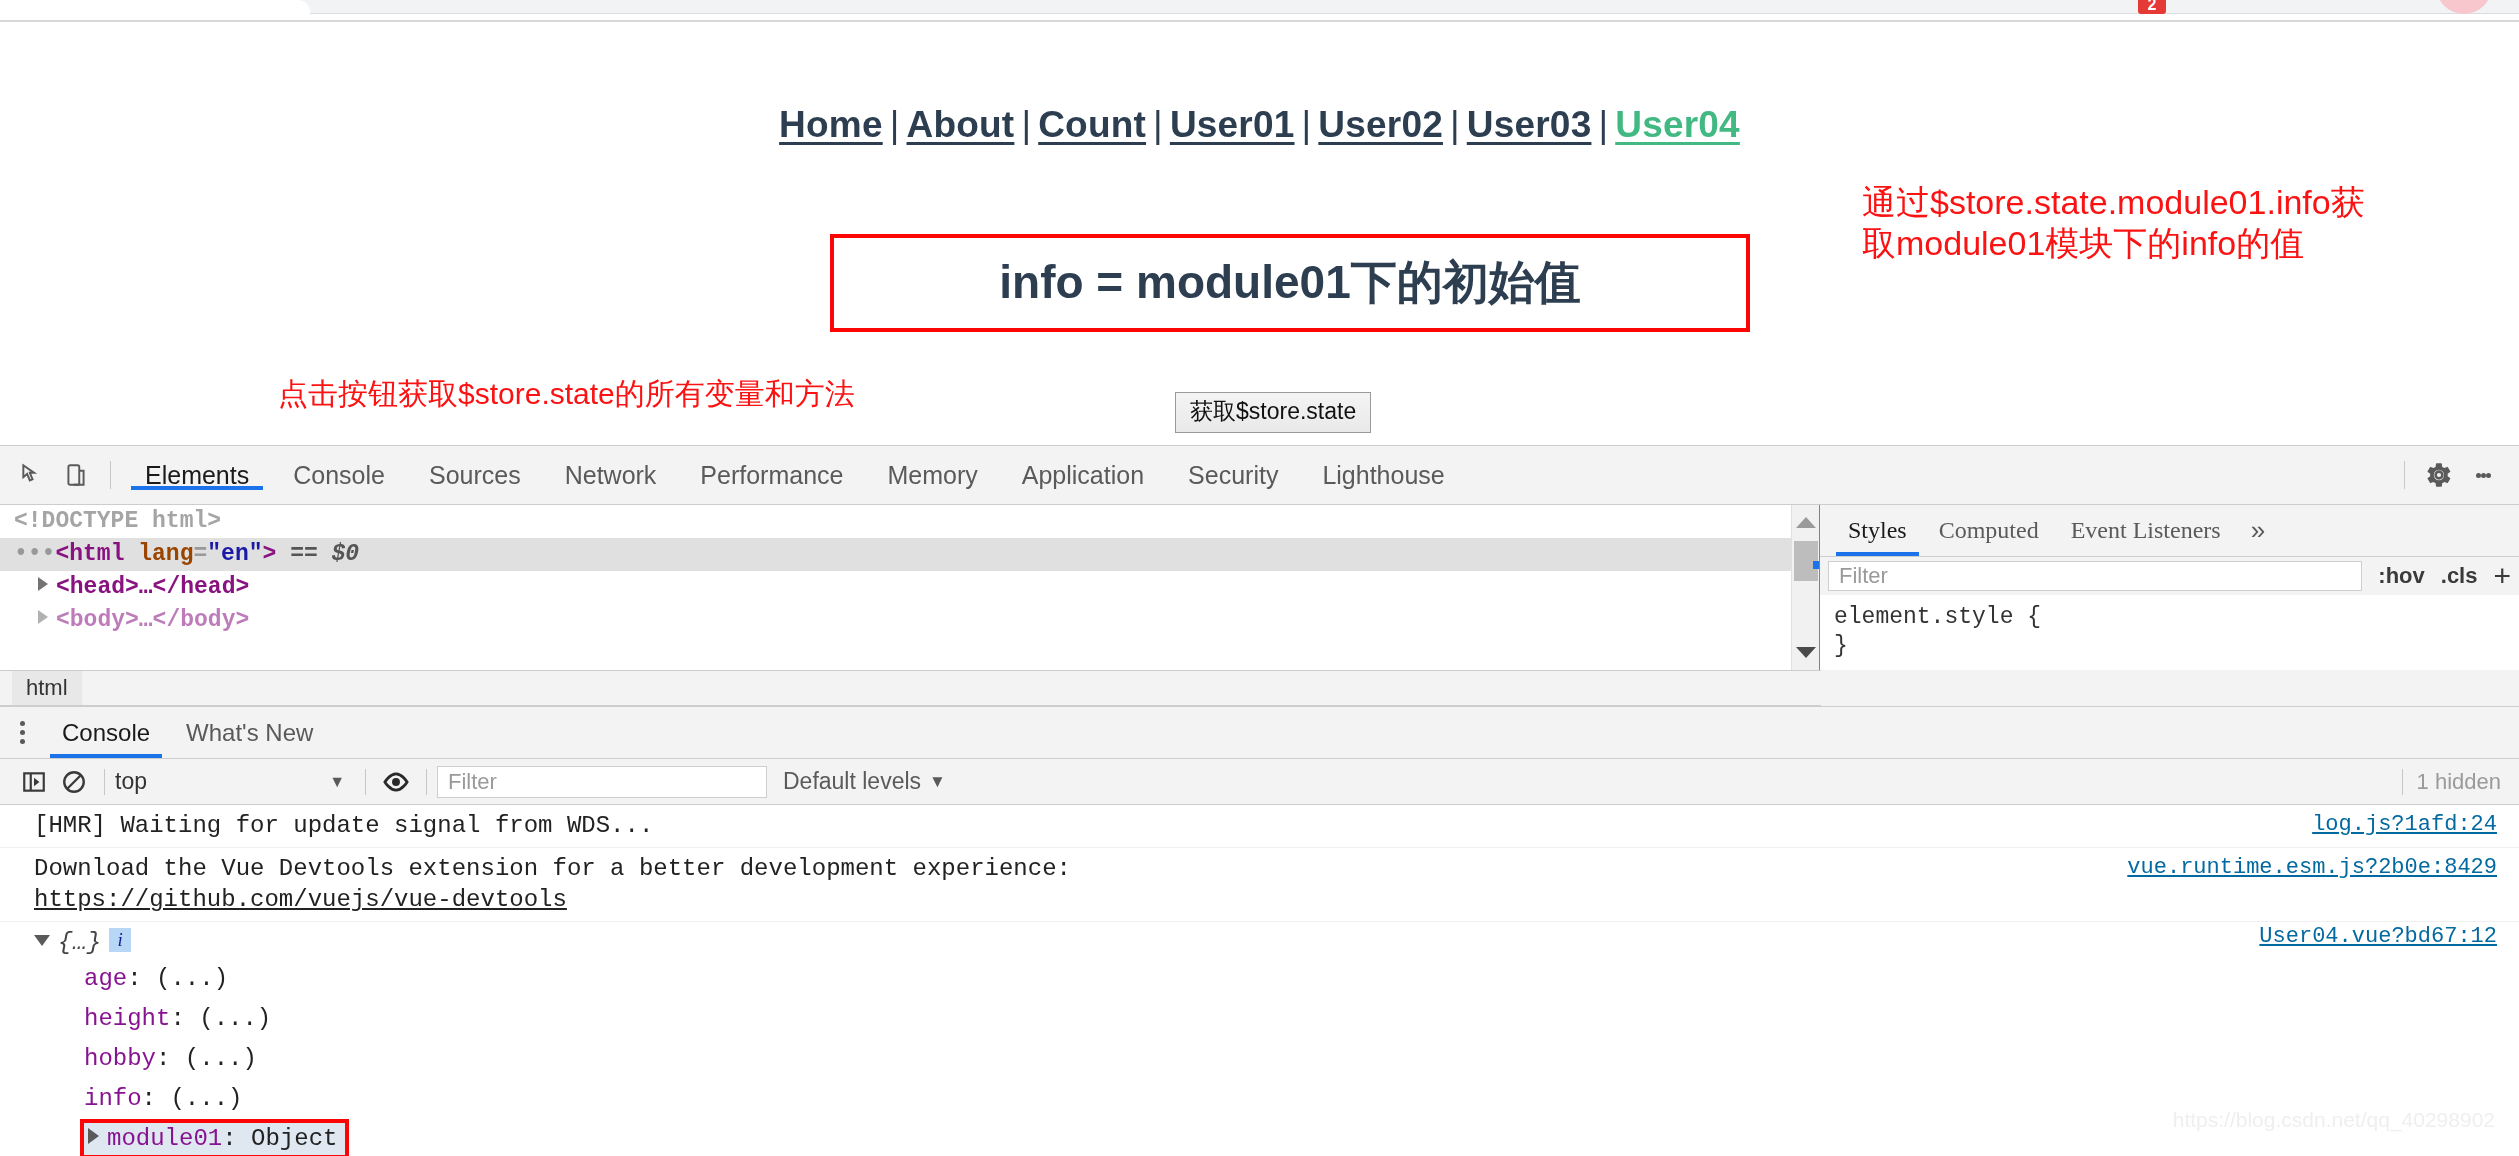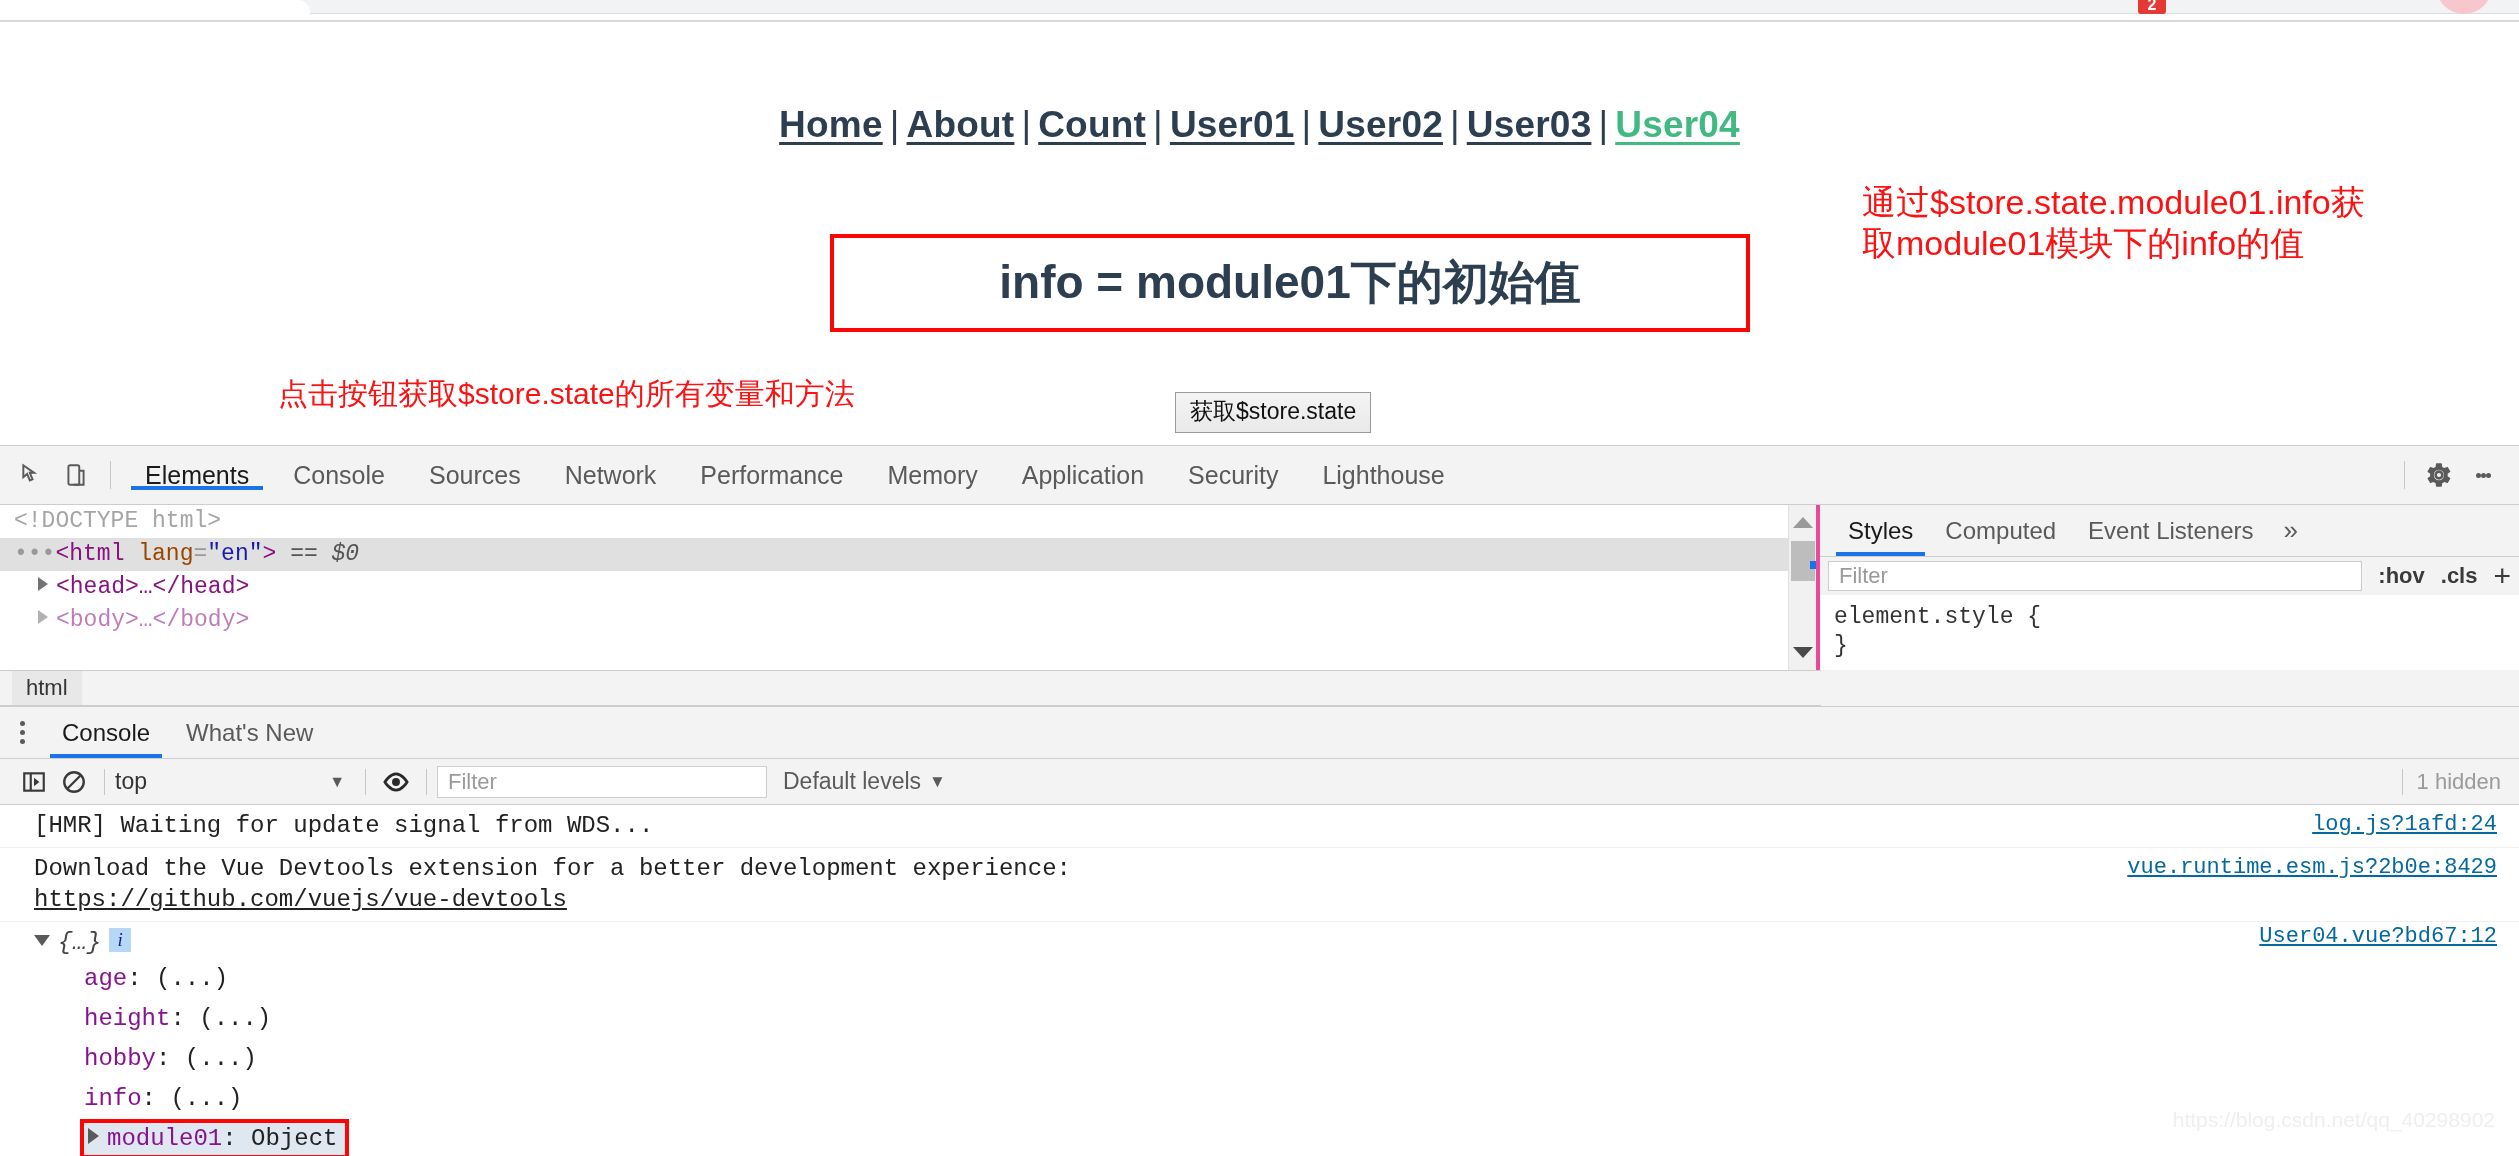--- a/index.html
+++ b/index.html
@@ -61,41 +61,41 @@
   .dt-icon-btn:first-child { margin-left:10px; }
   .dt-vsep { width:1px; height:28px; background:#c7c7c7; margin:0 12px; }
   .dt-tabs { display:flex; align-items:center; height:59px; }
   .dt-tab { display:flex; align-items:center; padding:0 22px; font-size:25px; color:#5a5a5a; position:relative; }
   .dt-tab.active { color:#1a1a1a; }
   .dt-tab.active::after { content:""; position:absolute; left:8px; right:8px; bottom:0; height:4px; background:#1a73e8; }
   .dt-right { margin-left:auto; display:flex; align-items:center; padding-right:14px; }
 
   
   .dt-main { position:relative; height:165px; display:flex; }
-  .dom-pane { position:relative; width:1820px; background:#fff; border-right:4px solid #ec4899; overflow:hidden;
-              font-family:"Liberation Mono", monospace; font-size:23px; }
+  .dom-pane { position:relative; width:1820px; background:#fff; border-right:1px solid #ec4899; overflow:hidden;
+              font-family:"Liberation Mono", monospace; font-size:23px;font-weight:bold; }
   .dom-row { height:33px; line-height:33px; padding-left:14px; white-space:nowrap; }
   .dom-row.sel { background:#e0e0e0; }
   .tok-gray { color:#a5a5a5; }
   .tok-tag { color:#881280; }
   .tok-attr { color:#994500; }
   .tok-val { color:#1a1aa6; }
   .tok-punc { color:#999; }
   .tok-dollar { color:#555; font-style:italic; }
   .arrow-tri { display:inline-block; width:0;height:0;border-left:10px solid #737373;border-top:7px solid transparent;border-bottom:7px solid transparent; margin-right:8px; vertical-align:2px; }
   .dom-scroll { position:absolute; right:0; top:0; width:28px; height:165px; background:#f1f1f1; border-left:1px solid #e0e0e0; }
   .dom-scroll .up, .dom-scroll .dn { position:absolute; left:4px; width:0;height:0; }
   .dom-scroll .up { top:12px; border-left:10px solid transparent;border-right:10px solid transparent;border-bottom:11px solid #9a9a9a; }
   .dom-scroll .dn { bottom:12px; border-left:10px solid transparent;border-right:10px solid transparent;border-top:11px solid #4a4a4a; }
   .dom-scroll .thumb { position:absolute; left:2px; top:36px; width:24px; height:40px; background:#bdbdbd; }
   .blue-mark { position:absolute; right:0; top:56px; width:6px; height:8px; background:#1a73e8; }
 
   .styles-pane { position:relative; flex:1; background:#fff; }
   .styles-tabs { height:52px; display:flex; align-items:stretch; background:#f3f3f3; border-bottom:1px solid #cdcdcd; }
-  .st-tab { display:flex; align-items:center; padding:0 16px; font-size:24px; color:#5a5a5a; position:relative; }
+  .st-tab { display:flex; align-items:center; padding:0 16px; font-size:24px; color:#5a5a5a; position:relative;font-family:Liberation Serif, serif; }
   .st-tab:first-child { margin-left:12px; }
   .st-tab.active { color:#1a1a1a; }
   .st-tab.active::after { content:""; position:absolute; left:4px; right:4px; bottom:0; height:4px; background:#1a73e8; }
   .st-more { display:flex; align-items:center; padding:0 14px; font-size:26px; color:#5a5a5a; }
   .styles-filterbar { height:38px; display:flex; align-items:center; background:#f3f3f3; padding:0 8px; }
   .styles-filter { flex:1; height:30px; background:#fff; border:1px solid #cfcfcf; font-size:22px; color:#9a9a9a; display:flex; align-items:center; padding:0 10px; }
   .styles-actions { display:flex; align-items:center; gap:16px; padding-left:16px; font-size:22px; font-weight:bold; color:#3a3a3a; }
   .plus-ico { font-size:30px; font-weight:normal; color:#3a3a3a; }
   .styles-body { font-family:"Liberation Mono", monospace; font-size:23px; color:#333; padding:8px 0 0 14px; line-height:1.25; background:#fff; }
 

